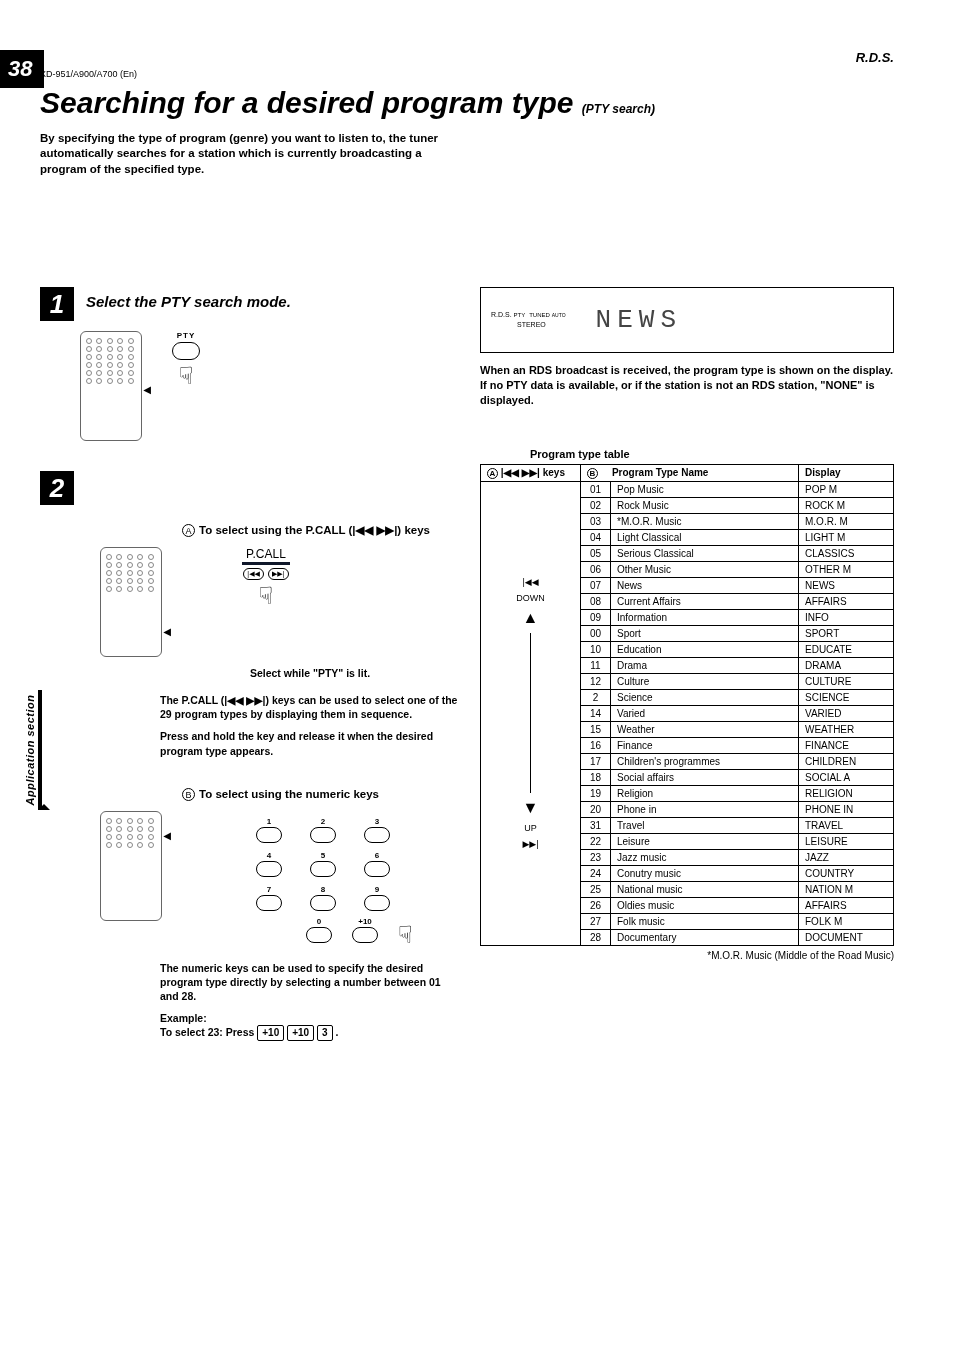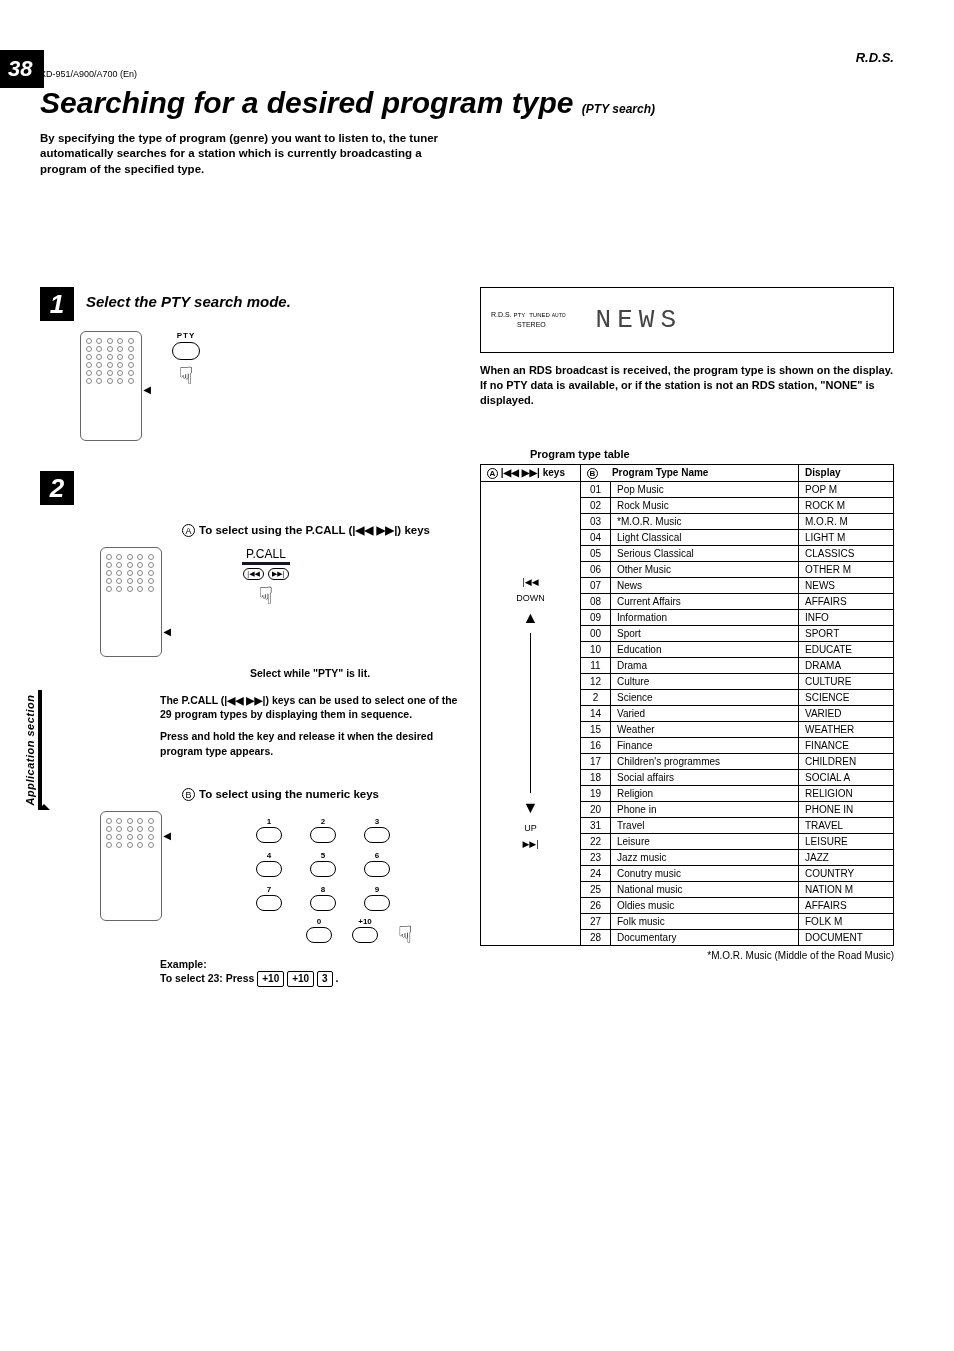--- a/index.html
+++ b/index.html
@@ -545,20 +545,21 @@
                 </div>
               <div class="num-btn">
                   <div class="lbl">+10</div>
                   <div class="oval"></div>
                 </div>
               <div class="hand" style="margin-top:6px">☟</div>
             </div>
           </div>
         </div>
 
+        <p class="body-text" style="margin-top:14px">The numeric keys can be used to specify the desired program type directly by selecting a number between 01 and 28.</p>
         <p class="body-text">
           <span>Example:</span><br>
           <span>To select 23: Press</span>
           <span class="key-box">+10</span>
           <span class="key-box">+10</span>
           <span class="key-box">3</span>
           <span>.</span>
         </p>
       </div>
     </div>

